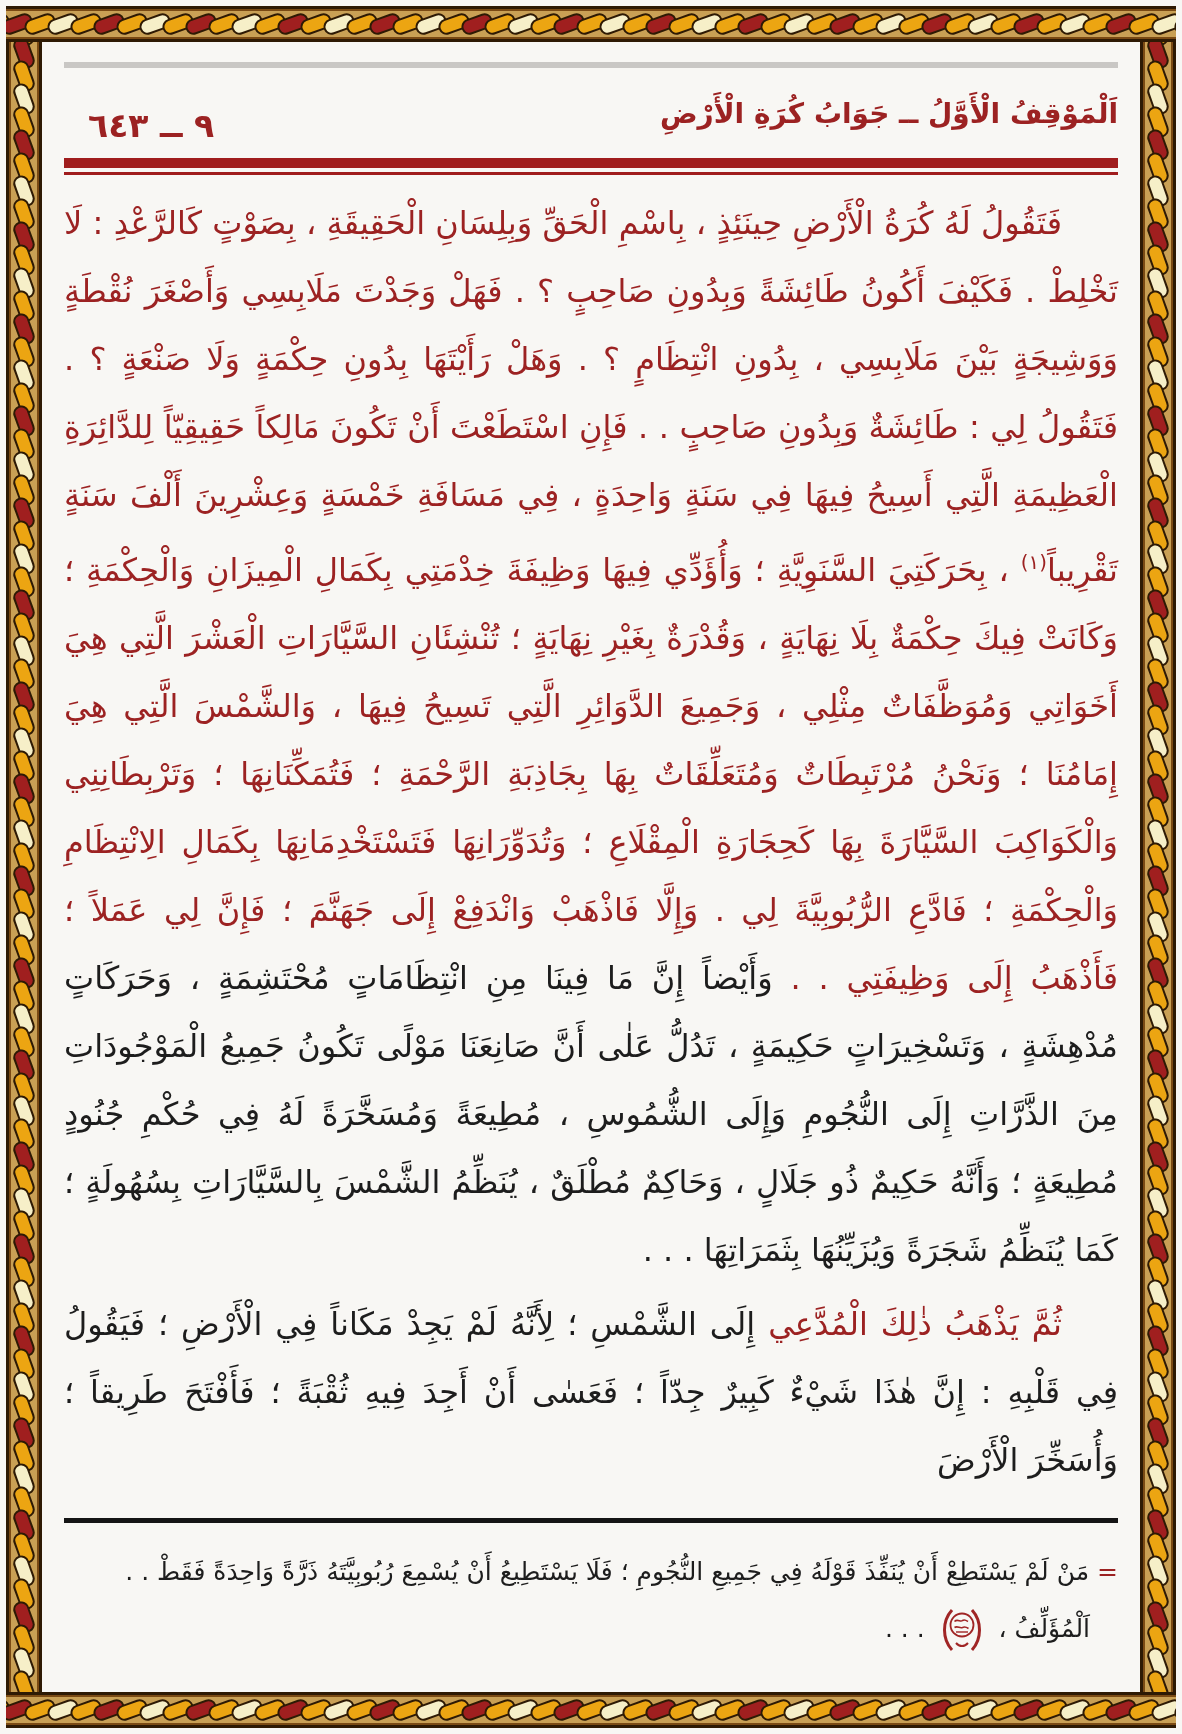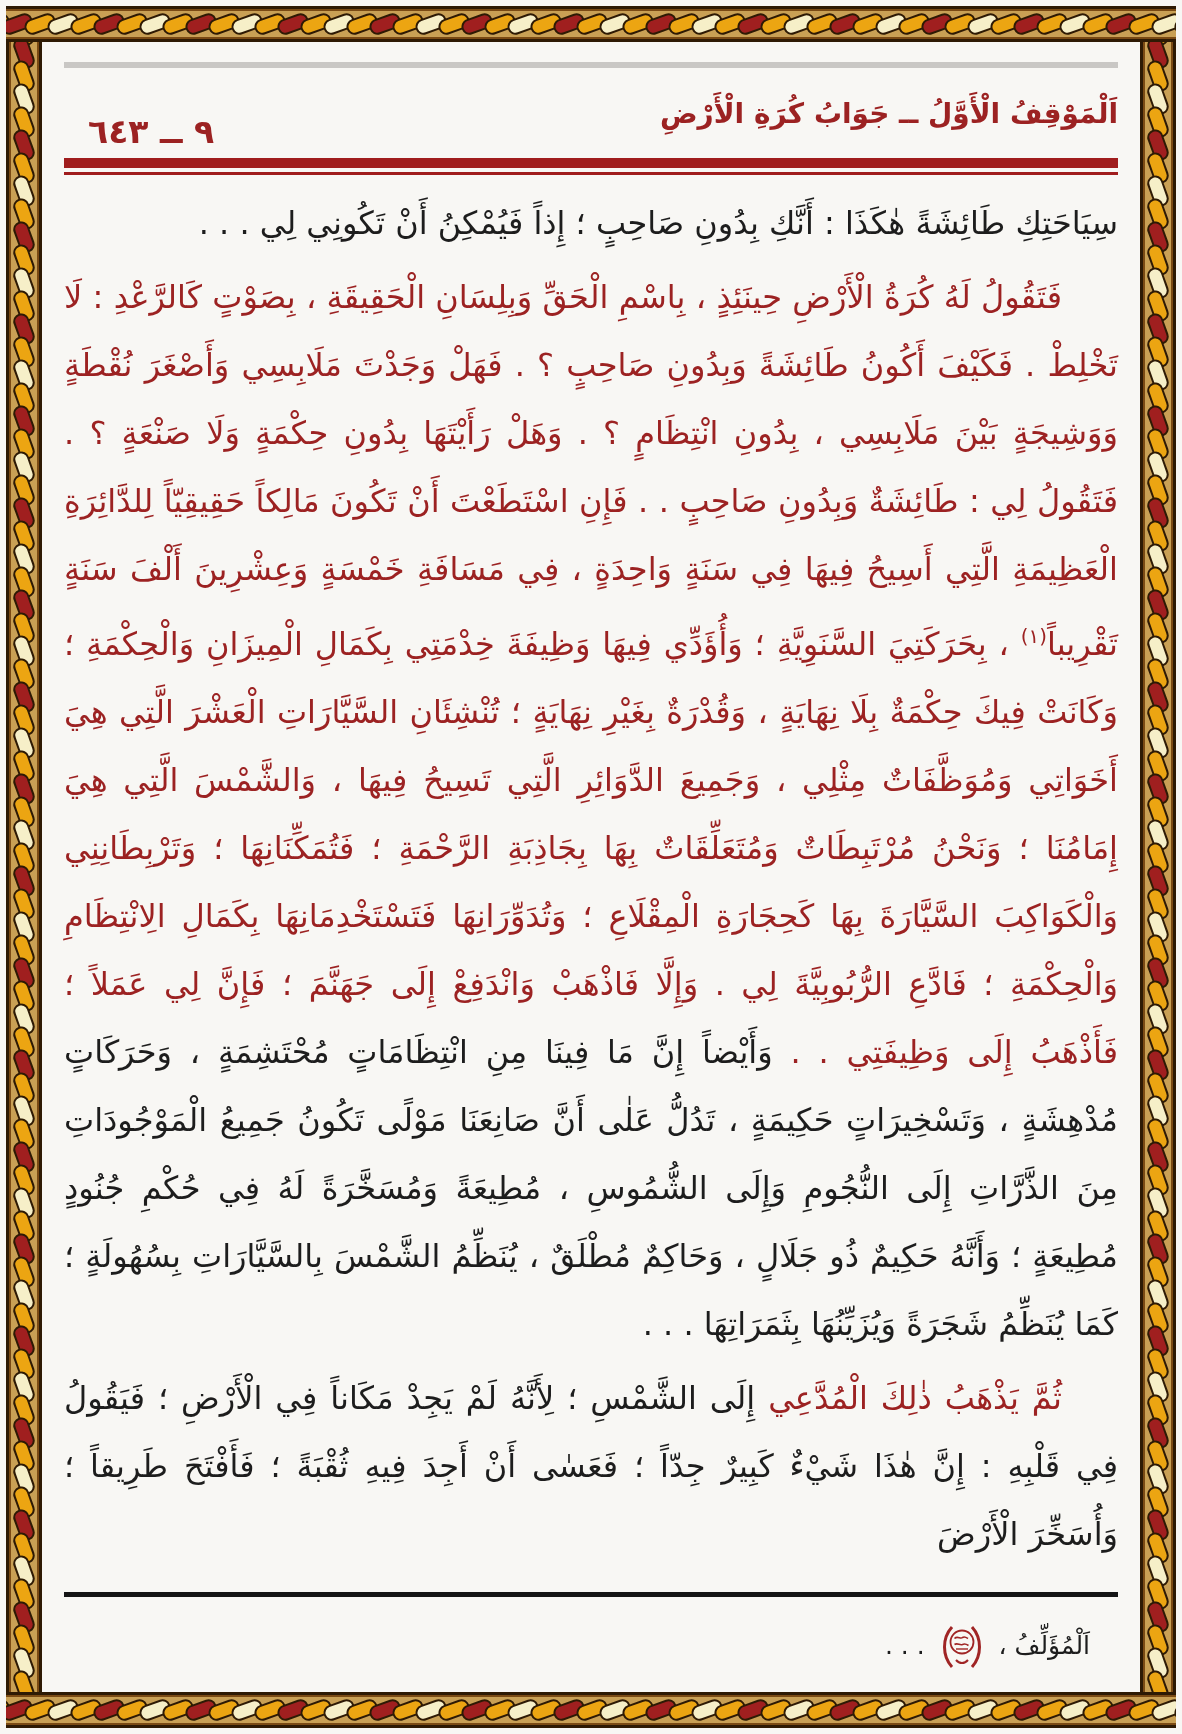--- a/index.html
+++ b/index.html
@@ -27,21 +27,21 @@
   .scan-line{height:6px;background:#c9c7c4;margin-bottom:16px;}
 
   .header{position:relative;height:64px;}
   .page-title{
     text-align:right;
     font-size:28px;font-weight:700;
     color:#9c2222;
     line-height:60px;
   }
   .page-number{
-    position:absolute;left:24px;top:18px;
+    position:absolute;left:24px;top:12px;
     font-size:33px;font-weight:700;
     color:#9c2222;line-height:60px;
   }
   .double-rule{margin-top:10px;}
   .rule-thick{height:10px;background:#a01d1d;}
   .rule-gap{height:4px;}
   .rule-thin{height:3px;background:#a01d1d;}
 
   .body-text{margin-top:14px;}
   .para{
@@ -128,29 +128,29 @@
       <div class="page-title">اَلْمَوْقِفُ الْأَوَّلُ ــ جَوَابُ كُرَةِ الْأَرْضِ</div>
     </div>
 
     <div class="double-rule">
       <div class="rule-thick"></div>
       <div class="rule-gap"></div>
       <div class="rule-thin"></div>
     </div>
 
     <div class="body-text">
-        <p class="para"><span class="c-black">سِيَاحَتِكِ طَائِشَةً هٰكَذَا : أَنَّكِ بِدُونِ صَاحِبٍ ؛ إِذاً فَيُمْكِنُ أَنْ تَكُونِي لِي . . .</span></p>
         <p class="para indent"><span class="c-red b">فَتَقُولُ لَهُ كُرَةُ الْأَرْضِ حِينَئِذٍ ، بِاسْمِ الْحَقِّ وَبِلِسَانِ الْحَقِيقَةِ ، بِصَوْتٍ كَالرَّعْدِ : </span><span class="c-red">لَا تَخْلِطْ . فَكَيْفَ أَكُونُ طَائِشَةً وَبِدُونِ صَاحِبٍ ؟ . فَهَلْ وَجَدْتَ مَلَابِسِي وَأَصْغَرَ نُقْطَةٍ وَوَشِيجَةٍ بَيْنَ مَلَابِسِي ، بِدُونِ انْتِظَامٍ ؟ . وَهَلْ رَأَيْتَهَا بِدُونِ حِكْمَةٍ وَلَا صَنْعَةٍ ؟ . فَتَقُولُ لِي : طَائِشَةٌ وَبِدُونِ صَاحِبٍ . . فَإِنِ اسْتَطَعْتَ أَنْ تَكُونَ مَالِكاً حَقِيقِيّاً لِلدَّائِرَةِ الْعَظِيمَةِ الَّتِي أَسِيحُ فِيهَا فِي سَنَةٍ وَاحِدَةٍ ، فِي مَسَافَةِ خَمْسَةٍ وَعِشْرِينَ أَلْفَ سَنَةٍ تَقْرِيباً</span><span class="c-red sup">(١)</span><span class="c-red"> ، بِحَرَكَتِيَ السَّنَوِيَّةِ ؛ وَأُؤَدِّي فِيهَا وَظِيفَةَ خِدْمَتِي بِكَمَالِ الْمِيزَانِ وَالْحِكْمَةِ ؛ وَكَانَتْ فِيكَ حِكْمَةٌ بِلَا نِهَايَةٍ ، وَقُدْرَةٌ بِغَيْرِ نِهَايَةٍ ؛ تُنْشِئَانِ السَّيَّارَاتِ الْعَشْرَ الَّتِي هِيَ أَخَوَاتِي وَمُوَظَّفَاتٌ مِثْلِي ، وَجَمِيعَ الدَّوَائِرِ الَّتِي تَسِيحُ فِيهَا ، وَالشَّمْسَ الَّتِي هِيَ إِمَامُنَا ؛ وَنَحْنُ مُرْتَبِطَاتٌ وَمُتَعَلِّقَاتٌ بِهَا بِجَاذِبَةِ الرَّحْمَةِ ؛ فَتُمَكِّنَانِهَا ؛ وَتَرْبِطَانِنِي وَالْكَوَاكِبَ السَّيَّارَةَ بِهَا كَحِجَارَةِ الْمِقْلَاعِ ؛ وَتُدَوِّرَانِهَا فَتَسْتَخْدِمَانِهَا بِكَمَالِ الِانْتِظَامِ وَالْحِكْمَةِ ؛ فَادَّعِ الرُّبُوبِيَّةَ لِي . وَإِلَّا </span><span class="c-red b">فَاذْهَبْ وَانْدَفِعْ إِلَى جَهَنَّمَ ؛ فَإِنَّ لِي عَمَلاً ؛ فَأَذْهَبُ إِلَى وَظِيفَتِي . . </span><span class="c-black">وَأَيْضاً إِنَّ مَا فِينَا مِنِ انْتِظَامَاتٍ مُحْتَشِمَةٍ ، وَحَرَكَاتٍ مُدْهِشَةٍ ، وَتَسْخِيرَاتٍ حَكِيمَةٍ ، تَدُلُّ عَلٰى أَنَّ صَانِعَنَا مَوْلًى تَكُونُ جَمِيعُ الْمَوْجُودَاتِ مِنَ الذَّرَّاتِ إِلَى النُّجُومِ وَإِلَى الشُّمُوسِ ، مُطِيعَةً وَمُسَخَّرَةً لَهُ فِي حُكْمِ جُنُودٍ مُطِيعَةٍ ؛ وَأَنَّهُ حَكِيمٌ ذُو جَلَالٍ ، وَحَاكِمٌ مُطْلَقٌ ، يُنَظِّمُ الشَّمْسَ بِالسَّيَّارَاتِ بِسُهُولَةٍ ؛ كَمَا يُنَظِّمُ شَجَرَةً وَيُزَيِّنُهَا بِثَمَرَاتِهَا . . .</span></p>
         <p class="para indent"><span class="c-red b">ثُمَّ يَذْهَبُ ذٰلِكَ الْمُدَّعِي </span><span class="c-black">إِلَى الشَّمْسِ ؛ لِأَنَّهُ لَمْ يَجِدْ مَكَاناً فِي الْأَرْضِ ؛ فَيَقُولُ فِي قَلْبِهِ : إِنَّ هٰذَا شَيْءٌ كَبِيرٌ جِدّاً ؛ فَعَسٰى أَنْ أَجِدَ فِيهِ ثُقْبَةً ؛ فَأَفْتَحَ طَرِيقاً ؛ وَأُسَخِّرَ الْأَرْضَ</span></p>
       </div>
 
     <div class="fn-divider"></div>
 
     <div class="footnotes">
         <div class="footnote">
+          <div class="fn-line"><span class="c-red">= </span><span class="c-black">مَنْ لَمْ يَسْتَطِعْ أَنْ يُنَفِّذَ قَوْلَهُ فِي جَمِيعِ النُّجُومِ ؛ فَلَا يَسْتَطِيعُ أَنْ يُسْمِعَ رُبُوبِيَّتَهُ ذَرَّةً وَاحِدَةً فَقَطْ . .</span></div>
           <div class="fn-line tail"><span class="c-black">اَلْمُؤَلِّفُ ، </span><span class="seal"><svg width="50" height="48" viewBox="0 0 50 48">
                 <g fill="none" stroke="#a02525">
                   <path d="M15 4 C5 15 5 33 15 44" stroke-width="3"></path>
                   <path d="M35 4 C45 15 45 33 35 44" stroke-width="3"></path>
                   <circle cx="25" cy="19" r="11.5" stroke-width="1.8"></circle>
                   <path d="M17.5 15.5 c3 -3 6 1 8 -1 c2 -1.5 4 0 5.5 1" stroke-width="1.6"></path>
                   <path d="M17.5 21.5 c3 -2 5 1 8 0 c2 -1 4.5 0 6 1" stroke-width="1.6"></path>
                   <path d="M19 26 h12" stroke-width="1.4"></path>
                   <path d="M19 37 c3.5 4 8.5 4 12 0" stroke-width="2"></path>
                 </g>

